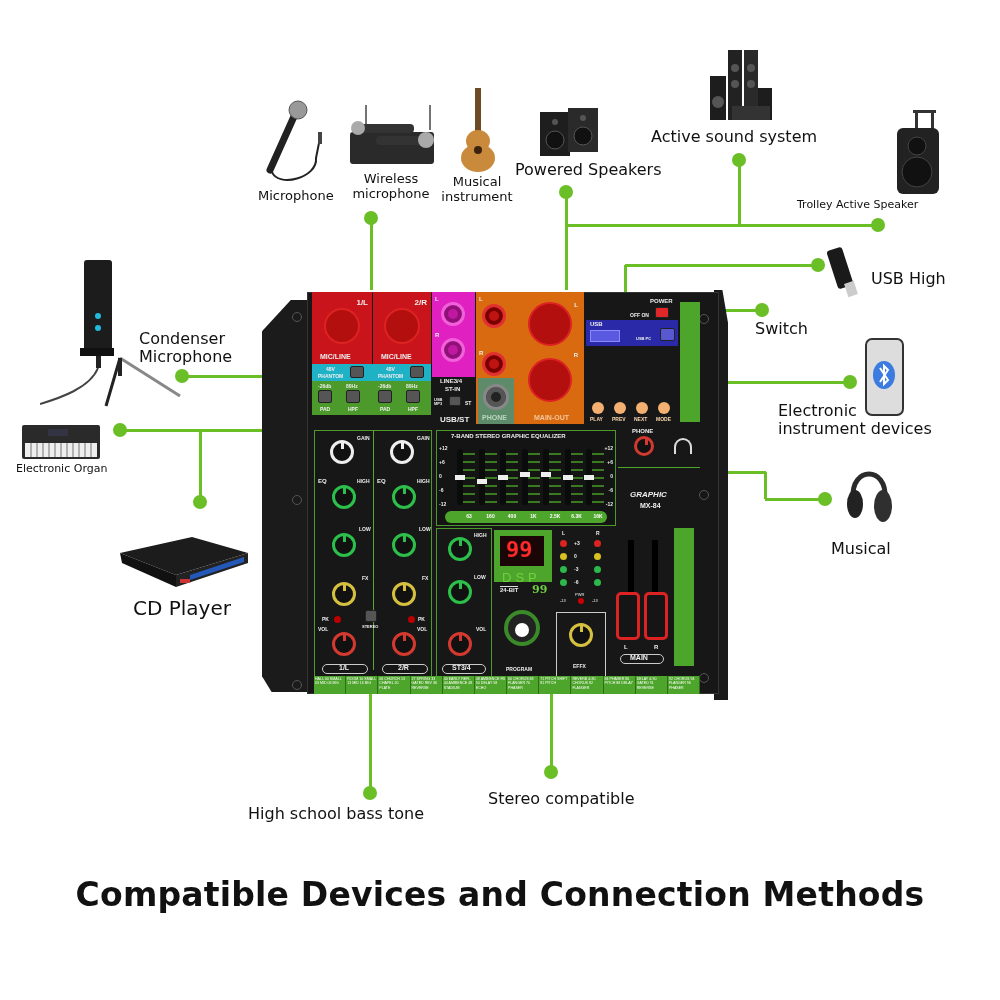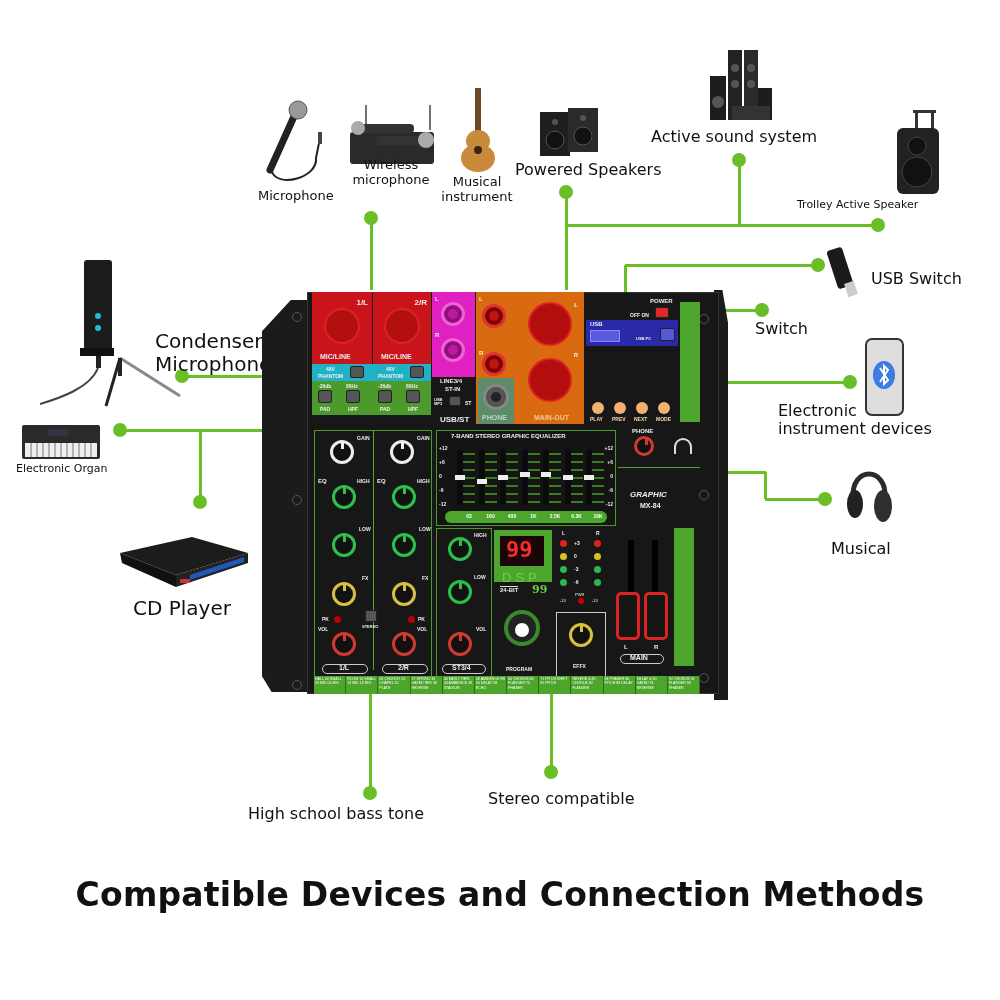--- a/index.html
+++ b/index.html
@@ -85,21 +85,21 @@
   <svg width="90" height="70">
       <line x1="20" y1="5" x2="20" y2="30" stroke="#444" stroke-width="1.5"></line>
       <line x1="84" y1="5" x2="84" y2="30" stroke="#444" stroke-width="1.5"></line>
       <rect x="4" y="32" width="84" height="32" rx="3" fill="#2a2a2a"></rect>
       <rect x="8" y="24" width="60" height="9" rx="4" fill="#333"></rect>
       <circle cx="12" cy="28" r="7" fill="#aaa"></circle>
       <rect x="30" y="36" width="55" height="9" rx="4" fill="#333"></rect>
       <circle cx="80" cy="40" r="8" fill="#aaa"></circle>
     </svg>
 </div>
-<div class="lbl" style="left:350px;top:158px;font-size:13px;text-align:center;width:82px">
+<div class="lbl" style="left:350px;top:172px;font-size:13px;text-align:center;width:82px">
   <div>Wireless</div>
   <div>microphone</div>
 </div>
 
 <div class="abs" style="left:455px;top:86px;width:45px;height:88px">
   <svg width="45" height="88">
       <rect x="20" y="2" width="6" height="44" fill="#6b4a25"></rect>
       <ellipse cx="23" cy="55" rx="12" ry="11" fill="#c98a3c"></ellipse>
       <ellipse cx="23" cy="72" rx="17" ry="14" fill="#c98a3c"></ellipse>
       <circle cx="23" cy="64" r="4" fill="#3a2410"></circle>
@@ -149,21 +149,21 @@
     </svg>
 </div>
 <div class="lbl" style="left:797px;top:199px;font-size:11px">Trolley Active Speaker</div>
 
 <div class="abs" style="left:826px;top:246px;width:40px;height:54px">
   <svg width="40" height="54">
       <rect x="6" y="2" width="16" height="40" rx="3" transform="rotate(-18 14 22)" fill="#1a1a1a"></rect>
       <rect x="20" y="36" width="10" height="14" transform="rotate(-18 25 43)" fill="#ccc"></rect>
     </svg>
 </div>
-<div class="lbl" style="left:871px;top:270px;font-size:16px">USB Switch</div>
+<div class="lbl" style="left:871px;top:270px;font-size:16px">USB High</div>
 
 <div class="lbl" style="left:755px;top:320px;font-size:16px">Switch</div>
 
 <div class="abs" style="left:865px;top:338px;width:40px;height:78px">
   <svg width="40" height="78">
       <rect x="1" y="1" width="37" height="76" rx="6" fill="#ddd" stroke="#333" stroke-width="2"></rect>
       <ellipse cx="19" cy="37" rx="11" ry="14" fill="#3c7be0"></ellipse>
       <path d="M15 30 L23 42 L19 46 L19 28 L23 32 L15 44" stroke="#fff" stroke-width="2" fill="none"></path>
     </svg>
 </div>
@@ -187,21 +187,21 @@
       <circle cx="58" cy="58" r="3" fill="#2bd"></circle>
       <circle cx="58" cy="70" r="3" fill="#2bd"></circle>
       <rect x="40" y="90" width="34" height="8" fill="#111"></rect>
       <rect x="56" y="98" width="5" height="12" fill="#222"></rect>
       <line x1="80" y1="100" x2="66" y2="148" stroke="#222" stroke-width="3"></line>
       <line x1="80" y1="100" x2="140" y2="138" stroke="#888" stroke-width="3"></line>
       <line x1="80" y1="100" x2="80" y2="118" stroke="#222" stroke-width="4"></line>
       <path d="M58 110 C50 130, 20 140, 0 146" stroke="#444" stroke-width="2" fill="none"></path>
     </svg>
 </div>
-<div class="lbl" style="left:155px;top:330px;font-size:20px">
+<div class="lbl" style="left:139px;top:330px;font-size:16px">
   <div>Condenser</div>
   <div>Microphone</div>
 </div>
 
 <div class="abs" style="left:22px;top:425px;width:78px;height:34px">
   <svg width="78" height="34">
       <rect x="0" y="0" width="78" height="34" rx="2" fill="#2a2a2a"></rect>
       <rect x="26" y="4" width="20" height="7" fill="#334"></rect>
       <rect x="3" y="18" width="72" height="14" fill="#eee"></rect>
       <g stroke="#555" stroke-width="0.8">

